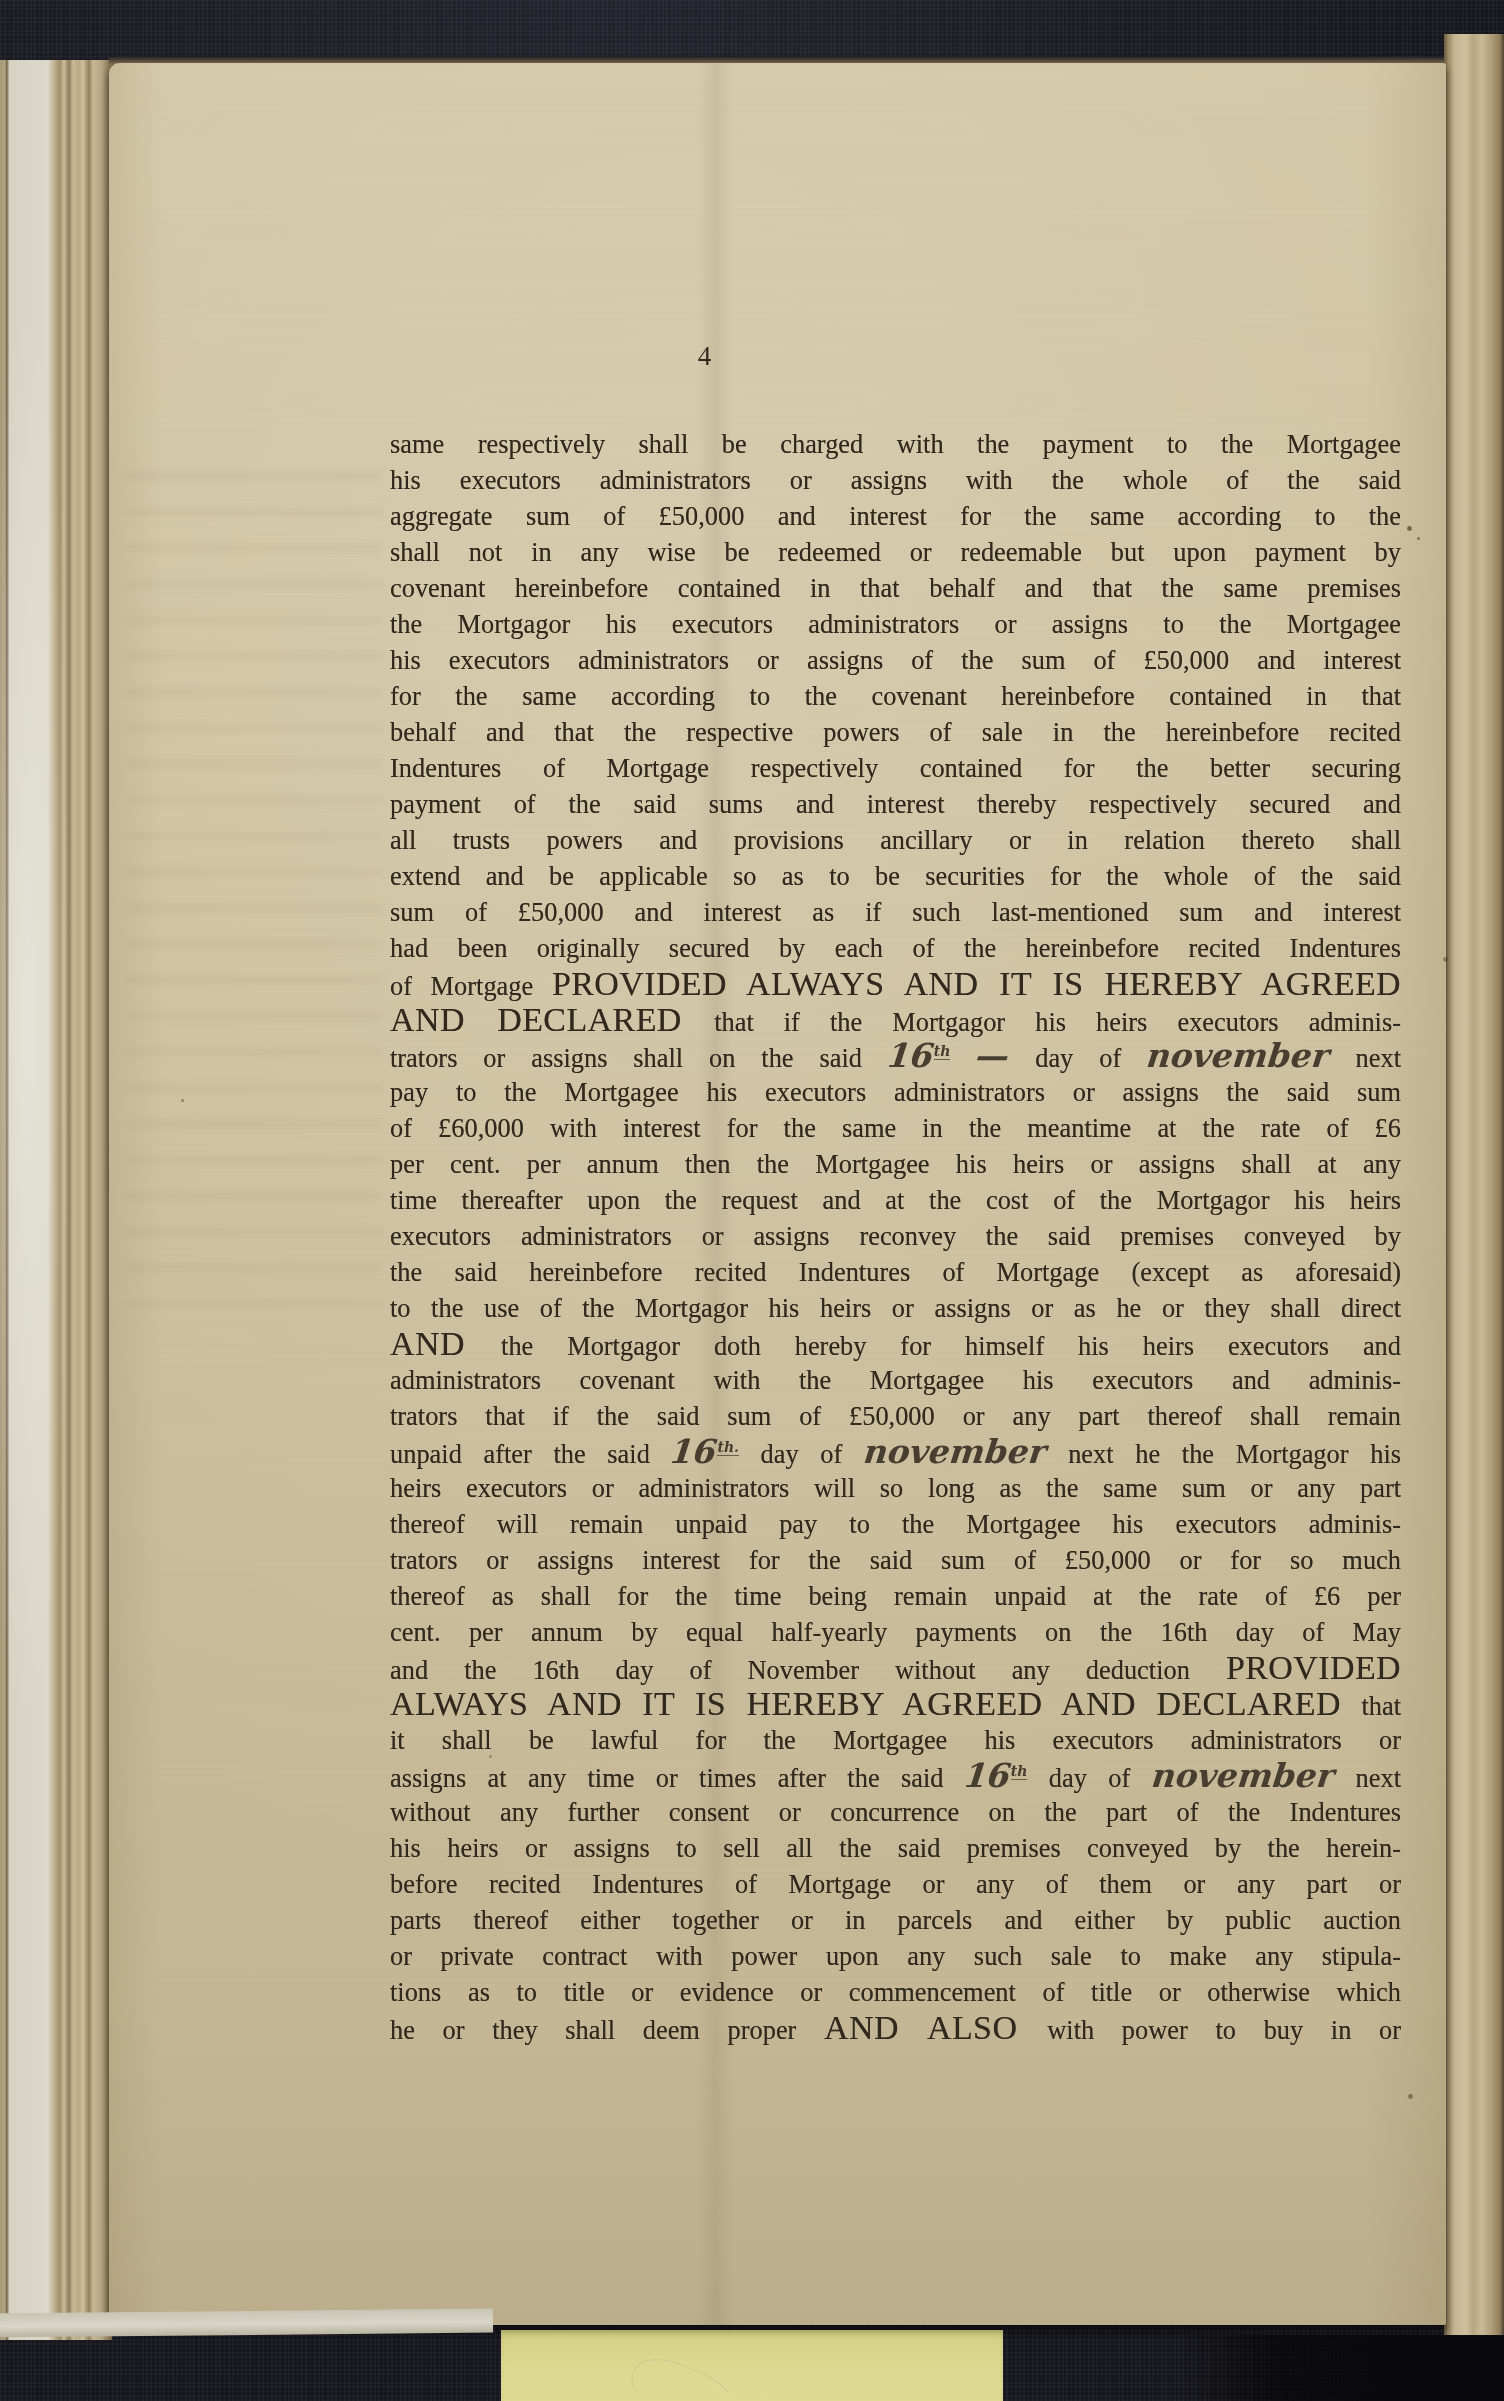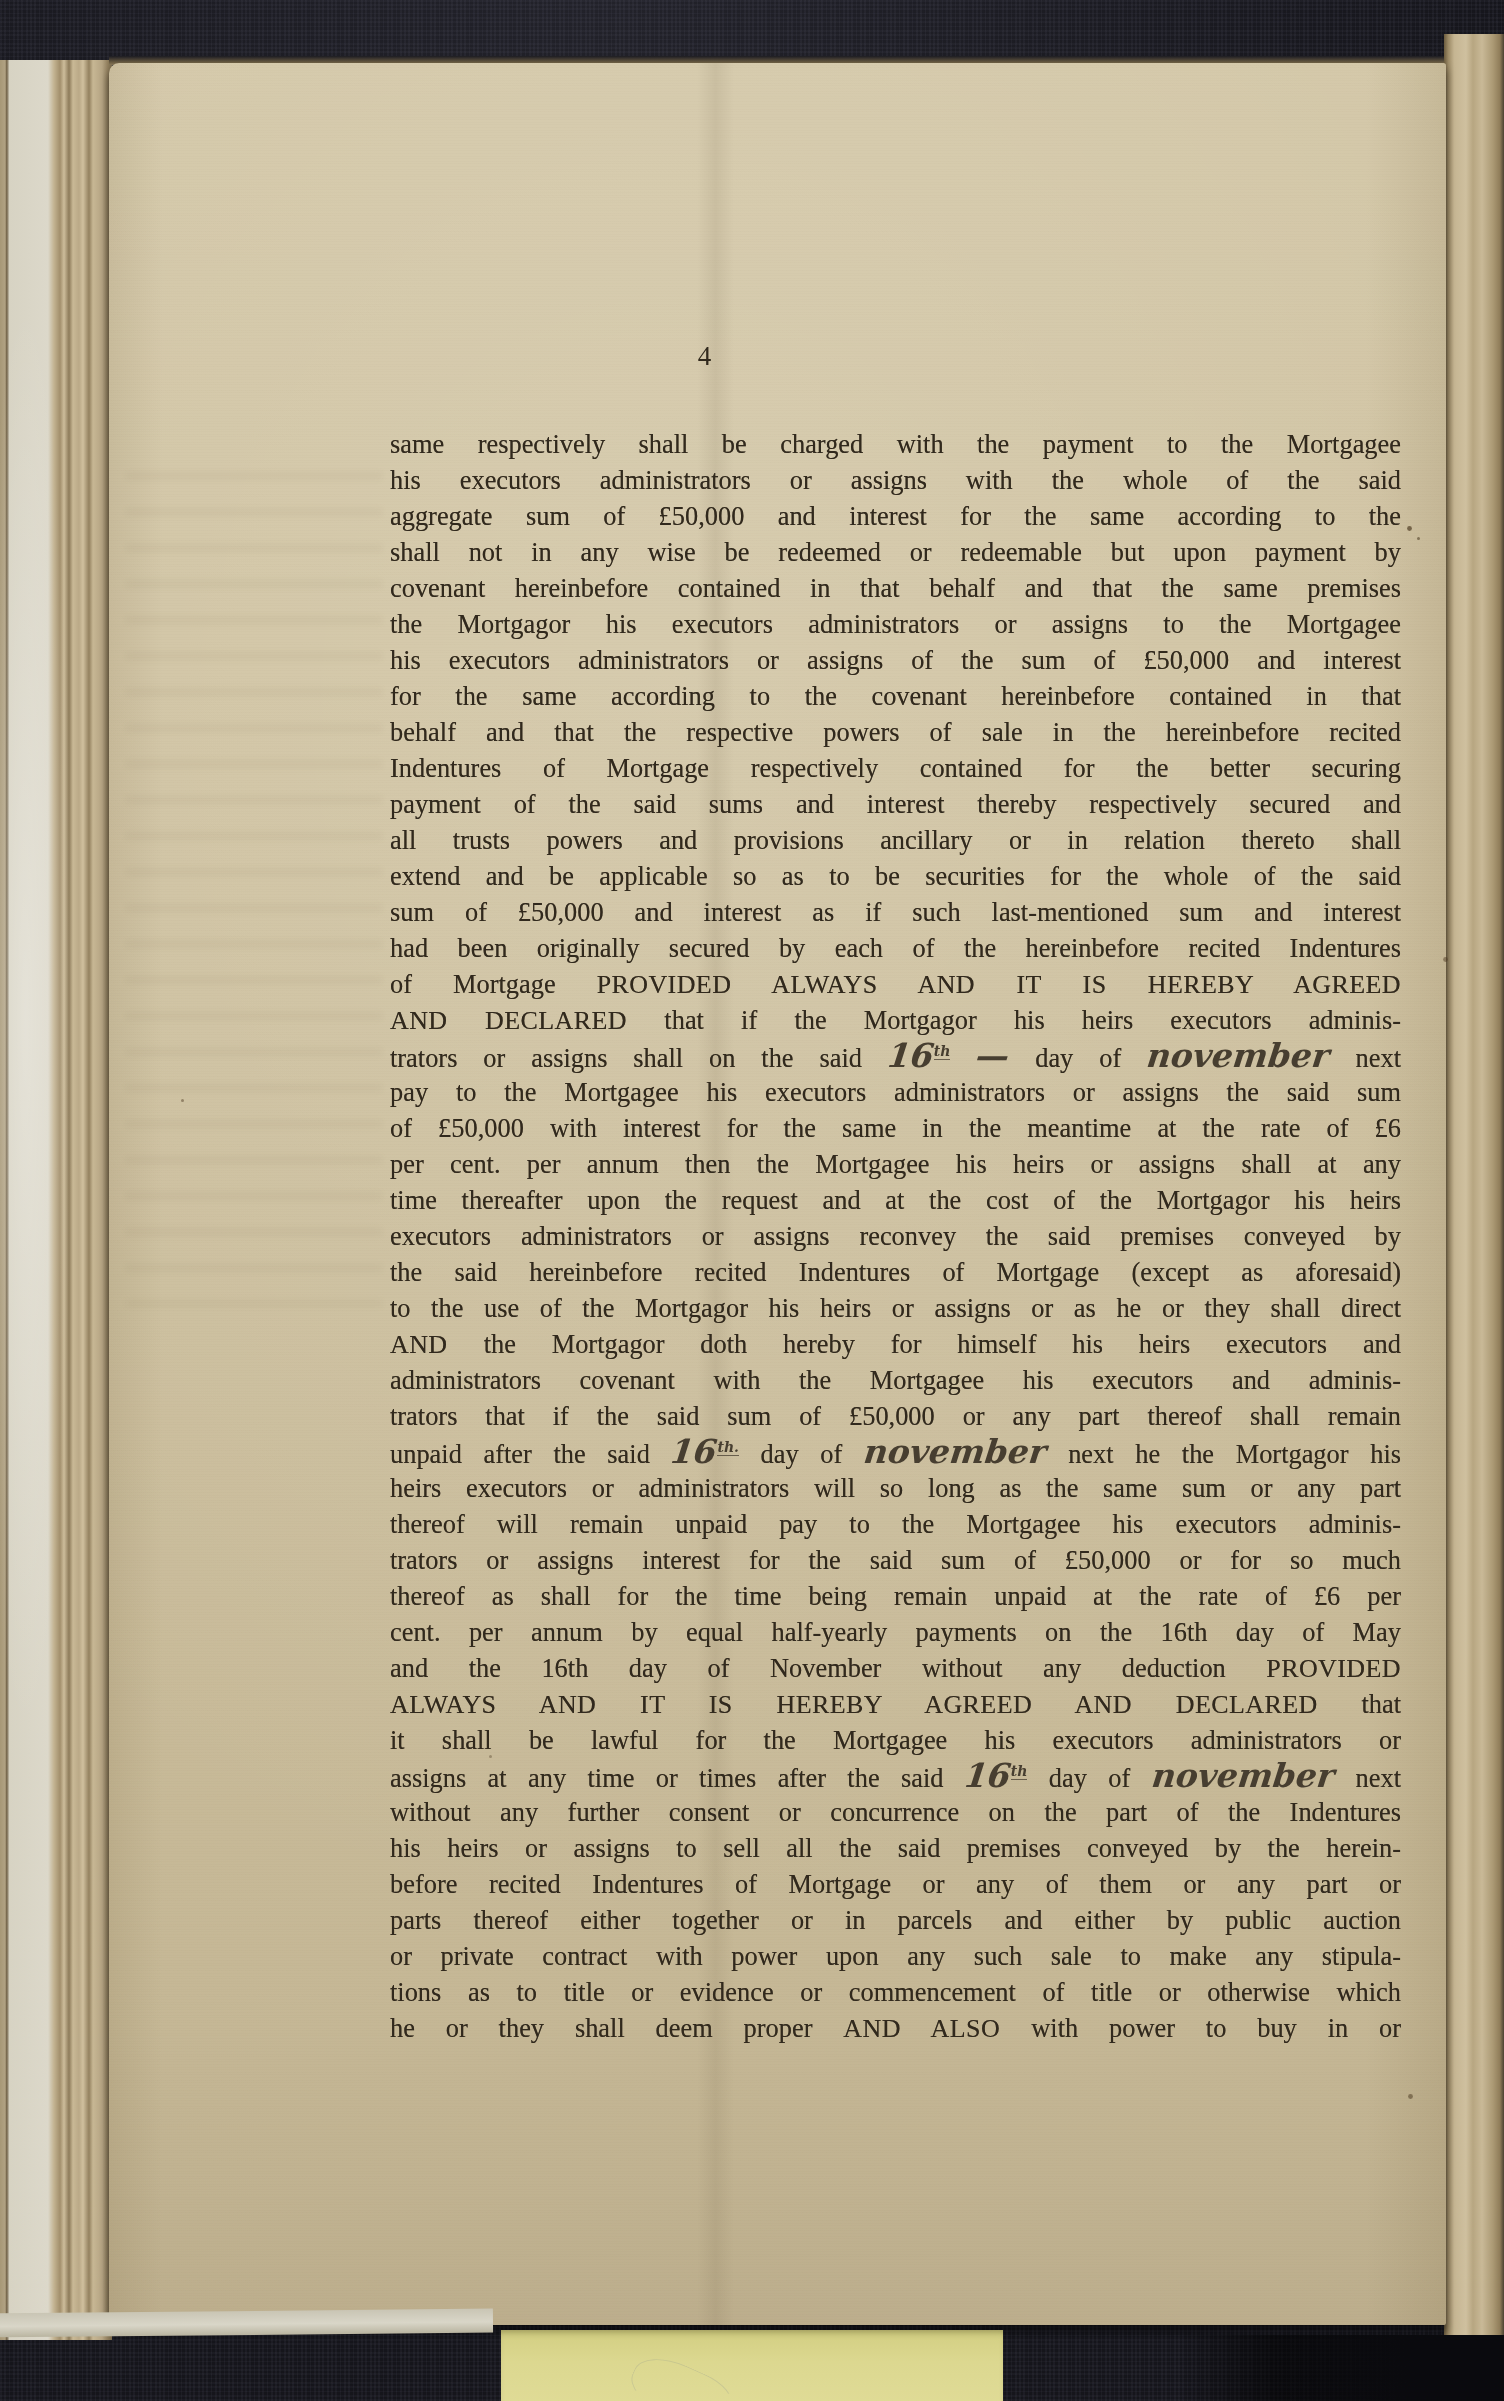--- a/index.html
+++ b/index.html
@@ -78,21 +78,21 @@
     color:var(--ink,#31291d);
     margin-top:12px;
   }
   .line{
     height:36px;line-height:36px;font-size:26.4px;
     text-align:justify;text-align-last:justify;
     white-space:normal;
     text-shadow:0 0 0.6px rgba(45,35,22,.55);
   }
   .seg-p{}
-  .seg-c{font-size:26px;letter-spacing:0.4px;}
+  .seg-c{font-size:34px;letter-spacing:0.4px;}
   .seg-h,.seg-u{
     font-family:"DejaVu Serif",serif;font-style:italic;font-weight:bold;
     color:var(--hand-ink,#473e30);text-shadow:none;
   }
   .seg-h{font-size:33px;display:inline-block;transform:skewX(-7deg);}
   .seg-u{font-size:14px;position:relative;top:-11px;border-bottom:1.7px solid rgba(71,62,48,.75);}
   
   .bottom-pale-strip{
     position:absolute;left:-5.1px;top:2311px;width:498px;height:24px;
     background:linear-gradient(180deg,#c9c5b4,#d9d6c8 55%,#b9b4a0);
@@ -143,21 +143,21 @@
         <div class="line"><span class="seg-p">Indentures of Mortgage respectively contained for the better securing</span></div>
         <div class="line"><span class="seg-p">payment of the said sums and interest thereby respectively secured and</span></div>
         <div class="line"><span class="seg-p">all trusts powers and provisions ancillary or in relation thereto shall</span></div>
         <div class="line"><span class="seg-p">extend and be applicable so as to be securities for the whole of the said</span></div>
         <div class="line"><span class="seg-p">sum of £50,000 and interest as if such last-mentioned sum and interest</span></div>
         <div class="line"><span class="seg-p">had been originally secured by each of the hereinbefore recited Indentures</span></div>
         <div class="line"><span class="seg-p">of Mortgage </span><span class="seg-c">PROVIDED ALWAYS AND IT IS HEREBY AGREED</span></div>
         <div class="line"><span class="seg-c">AND DECLARED </span><span class="seg-p">that if the Mortgagor his heirs executors adminis-</span></div>
         <div class="line"><span class="seg-p">trators or assigns shall on the said </span><span class="seg-h">16</span><span class="seg-u">th</span><span class="seg-p"> </span><span class="seg-h">—</span><span class="seg-p"> day of </span><span class="seg-h">november</span><span class="seg-p"> next</span></div>
         <div class="line"><span class="seg-p">pay to the Mortgagee his executors administrators or assigns the said sum</span></div>
-        <div class="line"><span class="seg-p">of £50,000 with interest for the same in the meantime at the rate of £6</span></div>
+        <div class="line"><span class="seg-p">of £60,000 with interest for the same in the meantime at the rate of £6</span></div>
         <div class="line"><span class="seg-p">per cent. per annum then the Mortgagee his heirs or assigns shall at any</span></div>
         <div class="line"><span class="seg-p">time thereafter upon the request and at the cost of the Mortgagor his heirs</span></div>
         <div class="line"><span class="seg-p">executors administrators or assigns reconvey the said premises conveyed by</span></div>
         <div class="line"><span class="seg-p">the said hereinbefore recited Indentures of Mortgage (except as aforesaid)</span></div>
         <div class="line"><span class="seg-p">to the use of the Mortgagor his heirs or assigns or as he or they shall direct</span></div>
         <div class="line"><span class="seg-c">AND </span><span class="seg-p">the Mortgagor doth hereby for himself his heirs executors and</span></div>
         <div class="line"><span class="seg-p">administrators covenant with the Mortgagee his executors and adminis-</span></div>
         <div class="line"><span class="seg-p">trators that if the said sum of £50,000 or any part thereof shall remain</span></div>
         <div class="line"><span class="seg-p">unpaid after the said </span><span class="seg-h">16</span><span class="seg-u">th.</span><span class="seg-p"> day of </span><span class="seg-h">november</span><span class="seg-p"> next he the Mortgagor his</span></div>
         <div class="line"><span class="seg-p">heirs executors or administrators will so long as the same sum or any part</span></div>

